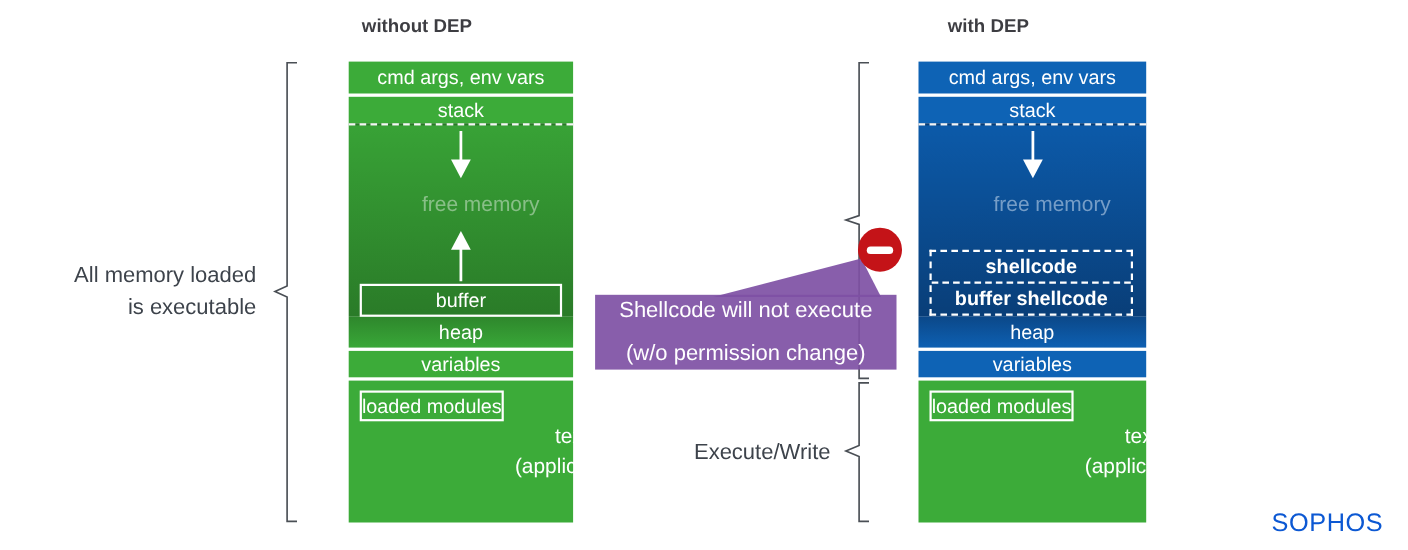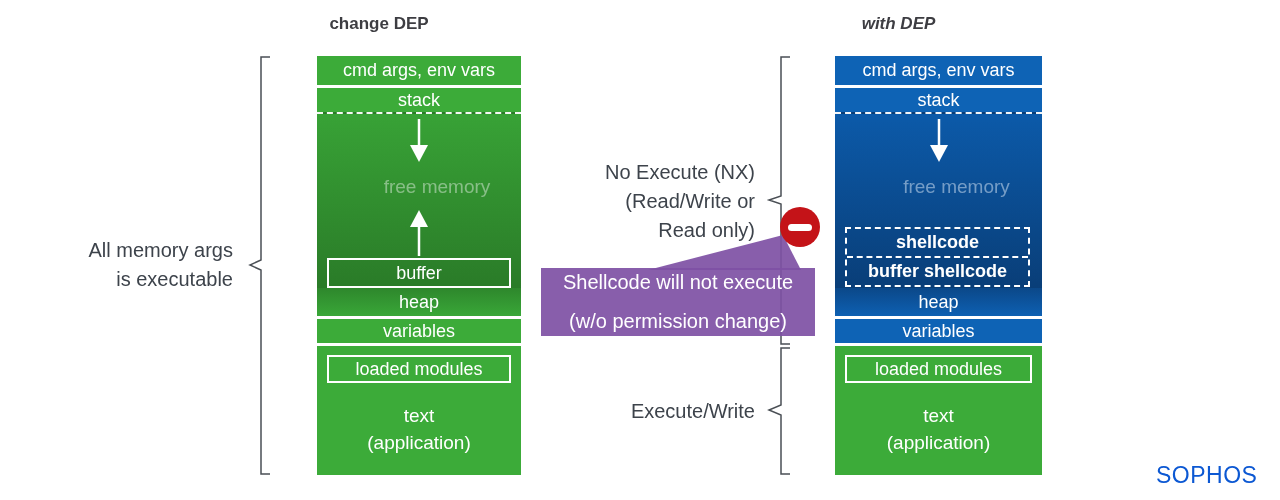--- a/index.html
+++ b/index.html
@@ -45,21 +45,21 @@
   }
   .dashed-box{
     position:absolute;left:10px;right:12px;bottom:1px;
     border:2px dashed #fff;display:flex;flex-direction:column;font-weight:bold;
   }
   .dashed-box .row{
     height:27px;display:flex;align-items:center;justify-content:center;
     color:#fff;font-size:18px;
   }
   .dashed-box .row.divided{border-bottom:2px dashed #fff;}
-  .bottom-zone{flex:1;display:flex;flex-direction:column;}
+  .bottom-zone{flex:1;display:flex;flex-direction:row;}
   .modules-box{
     margin:9px 10px 0 10px;height:24px;border:2px solid #fff;
     display:flex;align-items:center;justify-content:center;color:#fff;font-size:18px;flex:none;
   }
   .app-text{
     flex:1;display:flex;flex-direction:column;align-items:center;justify-content:center;
     color:#fff;font-size:19px;line-height:27px;text-align:center;
   }
   .bracket-svg{position:absolute;left:0;top:0;pointer-events:none;}
   .callout-box{
@@ -77,31 +77,26 @@
   .logo{
     position:absolute;left:1156px;top:462px;font-size:23px;font-weight:normal;
     color:#0c58d3;letter-spacing:0.5px;
   }
 </style>
 </head>
 <body>
 
 <div id="stage">
 
-  <div class="col-title" style="left:277px;top:14px;width:204px;">change DEP</div>
-  <div class="col-title" style="left:795px;top:14px;width:207px;font-style:italic;">with DEP</div>
+  <div class="col-title" style="left:277px;top:14px;width:204px;">without DEP</div>
+  <div class="col-title" style="left:795px;top:14px;width:207px;">with DEP</div>
 
   <div class="side-label" style="left:40px;top:236px;width:193px;">
-    <div>All memory args</div>
+    <div>All memory loaded</div>
     <div>is executable</div>
-  </div>
-  <div class="side-label" style="left:520px;top:158px;width:235px;">
-    <div>No Execute (NX)</div>
-    <div>(Read/Write or</div>
-    <div>Read only)</div>
   </div>
   <div class="side-label" style="left:560px;top:397px;width:195px;">Execute/Write</div>
 
   <svg class="bracket-svg" width="1280" height="500">
     <path d="M 270 57 L 261 57 L 261 260 L 250 265 L 261 270 L 261 474 L 270 474" fill="none" stroke="#4a4f55" stroke-width="1.5"></path>
     <path d="M 790 57 L 781 57 L 781 196 L 769 200 L 781 204 L 781 344 L 790 344" fill="none" stroke="#4a4f55" stroke-width="1.5"></path>
     <path d="M 790 348 L 781 348 L 781 405 L 769 410 L 781 415 L 781 474 L 790 474" fill="none" stroke="#4a4f55" stroke-width="1.5"></path>
   </svg>
 
   <div class="mem-col" style="left:277px;top:56px;width:204px;height:419px;">

